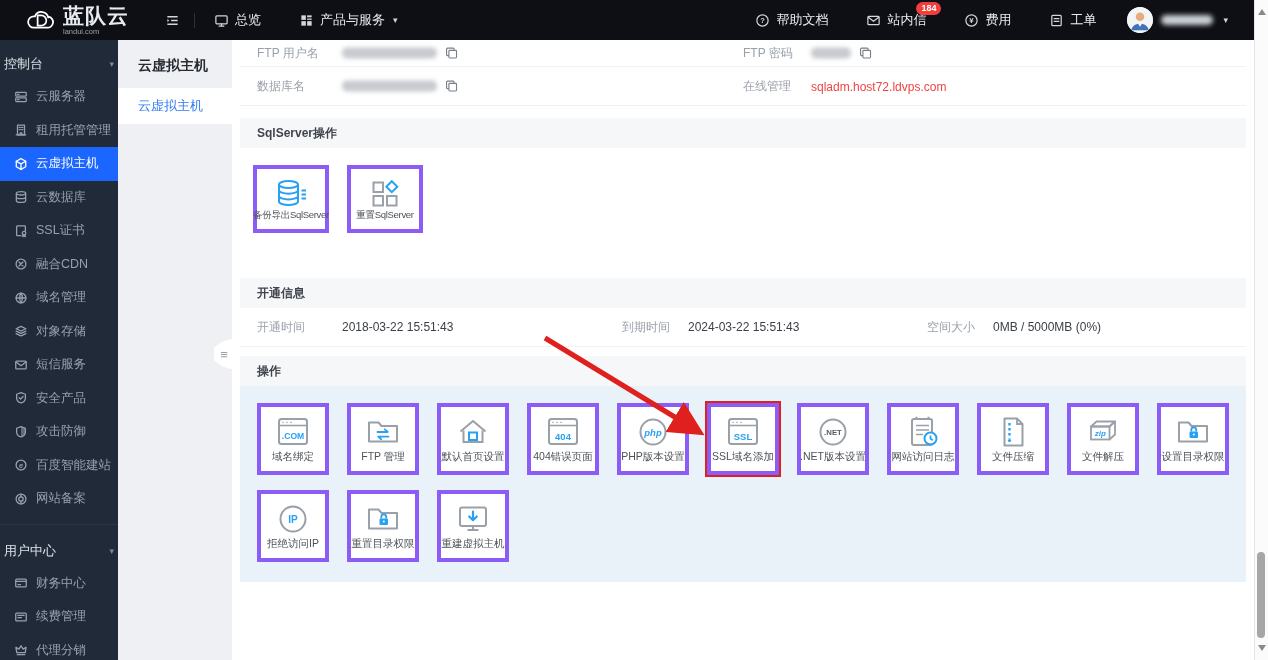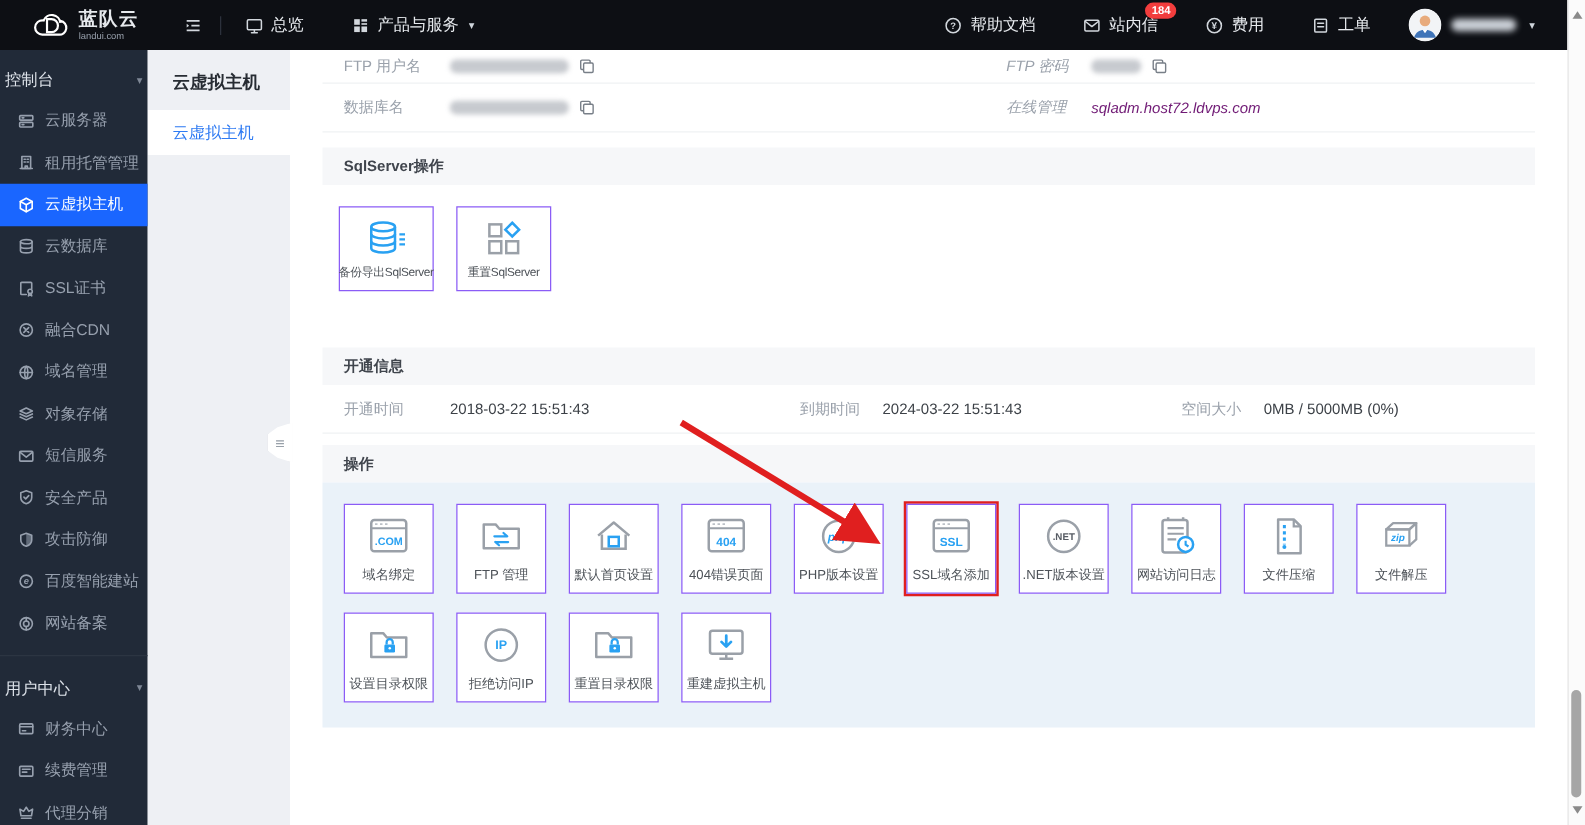--- a/index.html
+++ b/index.html
@@ -4,21 +4,21 @@
 <style>
   html,body{margin:0;padding:0;}
   body{width:1268px;height:660px;position:relative;overflow:hidden;background:#fff;
        font-family:"Liberation Sans","DejaVu Sans",sans-serif;-webkit-font-smoothing:antialiased;}
   
   .topbar{position:absolute;left:0;top:0;width:1254px;height:40px;background:#0d0f14;
           display:flex;align-items:center;color:#e7eaee;z-index:40;}
   .logo{display:flex;align-items:center;gap:7px;padding-left:24px;margin-right:22px;cursor:pointer;}
   .logo svg{width:32px;height:27px;}
   .logo-text{line-height:1;}
-  .logo-title{font-size:15px;font-weight:bold;letter-spacing:1px;}
+  .logo-title{font-size:21px;font-weight:bold;letter-spacing:1px;}
   .logo-sub{font-size:7.5px;color:#99a1ad;margin-top:2px;}
   .tb-item{display:flex;align-items:center;gap:6px;font-size:13px;height:40px;padding:0 19px;
            position:relative;cursor:pointer;white-space:nowrap;}
   .tb-item svg{width:15px;height:15px;color:#d2d7dd;}
   .tb-divider{width:1px;height:15px;background:#2c313c;}
   .tb-caret{font-size:9px;color:#cfd5dc;margin-left:2px;}
   .tb-badge{position:absolute;top:2px;right:4px;background:#f23d3d;color:#fff;font-size:9px;
             line-height:1;padding:2px 5px;border-radius:8px;font-weight:bold;}
   .tb-badge:empty{display:none;}
   .tb-right{margin-left:auto;display:flex;align-items:center;padding-right:14px;}
@@ -41,45 +41,45 @@
   .subsidebar{position:absolute;left:118px;top:40px;width:114px;height:620px;background:#eef0f4;z-index:20;}
   .sub-title{padding:17px 0 13px 20px;font-size:14px;font-weight:bold;color:#272c33;}
   .sub-item{height:36px;line-height:36px;padding-left:20px;font-size:13px;color:#5a6068;cursor:pointer;}
   .sub-item.active{background:#fff;color:#2f7bf3;}
   .handle{position:absolute;left:214px;top:338px;width:20px;height:32px;background:#fff;z-index:25;
           display:flex;align-items:center;justify-content:center;color:#98a0a9;font-size:13px;
           clip-path:polygon(100% 0,100% 100%,40% 88%,0 70%,0 30%,40% 12%);
           box-shadow:-1px 0 3px rgba(0,0,0,.12);cursor:pointer;}
   
   .main{position:absolute;left:232px;top:40px;width:1022px;height:620px;background:#fff;
-        padding:0 26px;box-sizing:border-box;z-index:10;}
+        padding:0 8px;box-sizing:border-box;z-index:10;}
   .detail-row{position:relative;border-bottom:1px solid #f0f2f4;}
   .detail-row:nth-of-type(1){height:26px;}
   .detail-row:nth-of-type(2){height:38px;}
   .detail-row:nth-of-type(3){height:42px;}
   .pair{position:absolute;top:50%;transform:translateY(-50%);display:flex;align-items:center;}
   .pair.left{left:17px;}
-  .pair.right{left:547px;font-style:italic;}
+  .pair.right{left:503px;}
   .flabel{font-size:12px;color:#9aa1ab;flex:none;white-space:nowrap;}
   .pair.left .flabel{width:85px;}
   .pair.right .flabel{min-width:68px;}
   .fvalue{font-size:12px;color:#3c4147;white-space:nowrap;}
-  .link{font-size:12px;color:#701a75;text-decoration:none;cursor:pointer;white-space:nowrap;}
+  .link{font-size:12px;color:#ef4444;text-decoration:none;cursor:pointer;white-space:nowrap;}
   .masked{display:inline-block;height:11px;border-radius:5px;background:#c7cacf;filter:blur(2px);}
   .pair.left .masked{width:95px;}
   .pair.right .masked{width:40px;}
   .copy-btn{width:13px;height:13px;color:#787f88;margin-left:8px;display:inline-flex;cursor:pointer;}
   .copy-btn svg{width:13px;height:13px;}
   .band{height:30px;background:#f6f7f9;display:flex;align-items:center;padding:0 17px;
         font-size:12px;font-weight:bold;color:#40454d;}
   .band.b1{margin-top:12px;}
   .band.b2{margin-top:45px;}
   .band.b3{margin-top:9px;}
   .sql-cards{display:flex;gap:18px;margin:17px 0 0 13px;}
-  .card{width:72px;height:72px;background:#fff;border:1px solid #8b5cf6;box-sizing:border-box;
+  .card{width:72px;height:72px;background:#fff;border:4px solid #8b5cf6;box-sizing:border-box;
         position:relative;cursor:pointer;}
   .card .icon{position:absolute;top:5px;left:50%;transform:translateX(-50%);width:40px;height:40px;}
   .card .icon svg{width:40px;height:40px;}
   .card .clabel{position:absolute;bottom:7px;left:50%;transform:translateX(-50%);
                 font-size:10.5px;color:#4d5258;white-space:nowrap;}
   .sql-cards .card{width:76px;height:68px;}
   .sql-cards .card .clabel{font-size:9.5px;letter-spacing:-.3px;}
   .card.highlighted{box-shadow:0 0 0 2px #e01f1f;}
   .open-fields{display:flex;align-items:center;height:38px;border-bottom:1px solid #f0f2f4;padding-left:17px;}
   .of-group{display:flex;align-items:center;}

